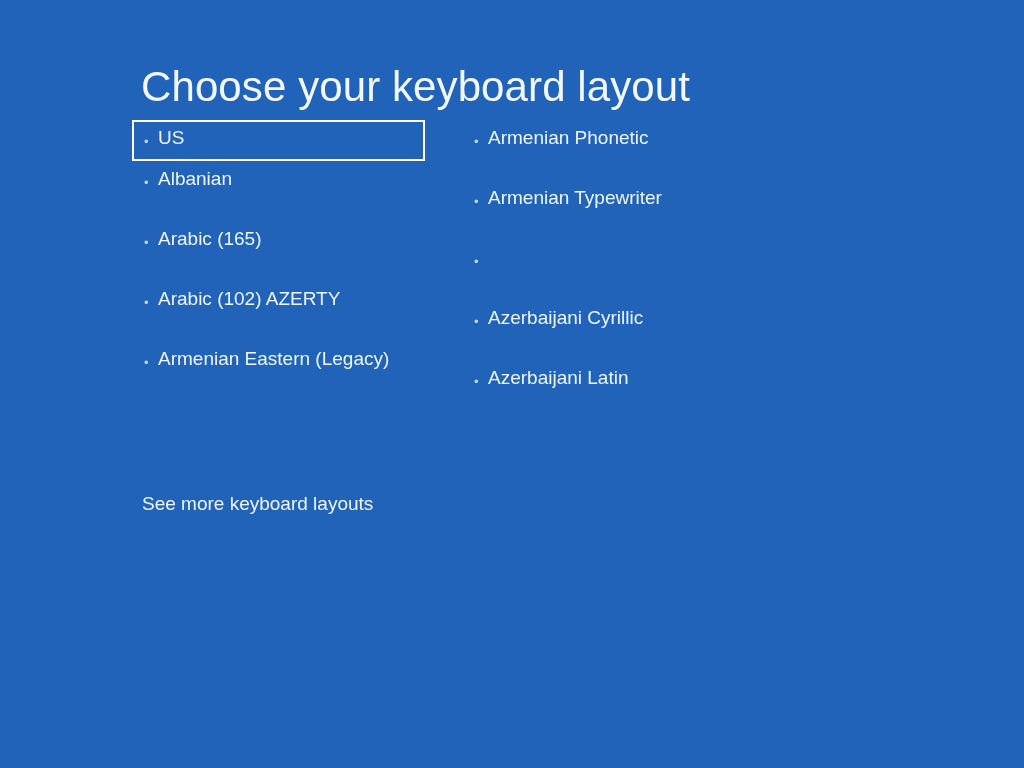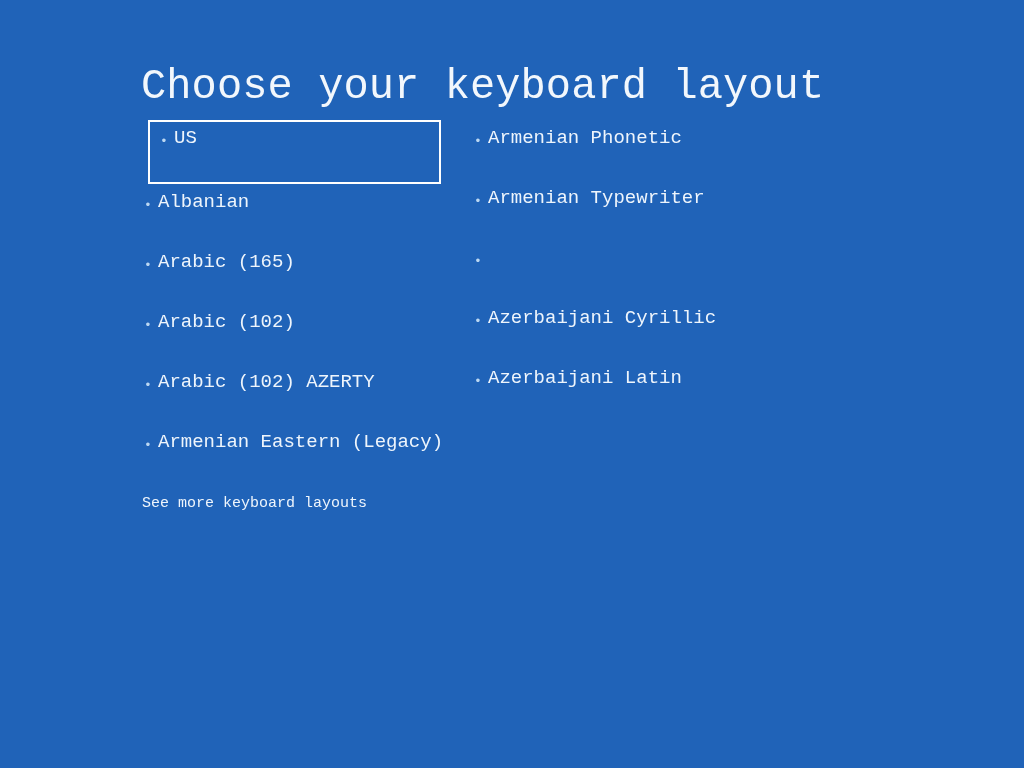--- a/index.html
+++ b/index.html
@@ -14,21 +14,20 @@
     background: #2063b8;
     font-family: "Liberation Sans", sans-serif;
     -webkit-font-smoothing: antialiased;
   }
 
   #screen {
     position: relative;
     width: 1024px;
     height: 768px;
     background: #2063b8;
-    font-family: Liberation Mono, monospace;
   }
 
   
   #page-title {
     position: absolute;
     left: 141px;
     top: 35px;
     font-size: 42px;
     font-weight: 300;
     letter-spacing: 0.1px;
@@ -52,22 +51,21 @@
     height: 60px;
     box-sizing: border-box;
     padding-top: 6px;
   }
 
   
   .layout-item.focused {
     border: 2px solid #ffffff;
     padding-top: 4px;
     width: 293px;
-    height: 64px;
-    margin-left: 16px;
+    height: 41px;
   }
   .layout-item.focused .item-bullet { margin-left: 10px; }
 
   .item-bullet {
     flex: 0 0 auto;
     width: 14px;
     margin-left: 12px;
     margin-top: 9px;
     color: #bcd8f2;
     font-size: 13px;
@@ -82,21 +80,21 @@
     color: #eef5fc;
     line-height: 24px;
     white-space: nowrap;
   }
 
   
   #see-more-link {
     position: absolute;
     left: 142px;
     top: 492px;
-    font-size: 15px;
+    font-size: 19px;
     font-weight: 300;
     color: #eef5fc;
     line-height: 24px;
     white-space: nowrap;
     cursor: pointer;
   }
 </style>
 </head>
 <body>
 
@@ -109,24 +107,20 @@
         <span class="item-bullet"></span>
         <span class="item-label">US</span>
       </div>
       <div class="layout-item">
         <span class="item-bullet"></span>
         <span class="item-label">Albanian</span>
       </div>
       <div class="layout-item">
         <span class="item-bullet"></span>
         <span class="item-label">Arabic (165)</span>
-      </div>
-      <div class="layout-item">
-        <span class="item-bullet"></span>
-        <span class="item-label">Arabic (102)</span>
       </div>
       <div class="layout-item">
         <span class="item-bullet"></span>
         <span class="item-label">Arabic (102) AZERTY</span>
       </div>
       <div class="layout-item">
         <span class="item-bullet"></span>
         <span class="item-label">Armenian Eastern (Legacy)</span>
       </div>
     </div>

